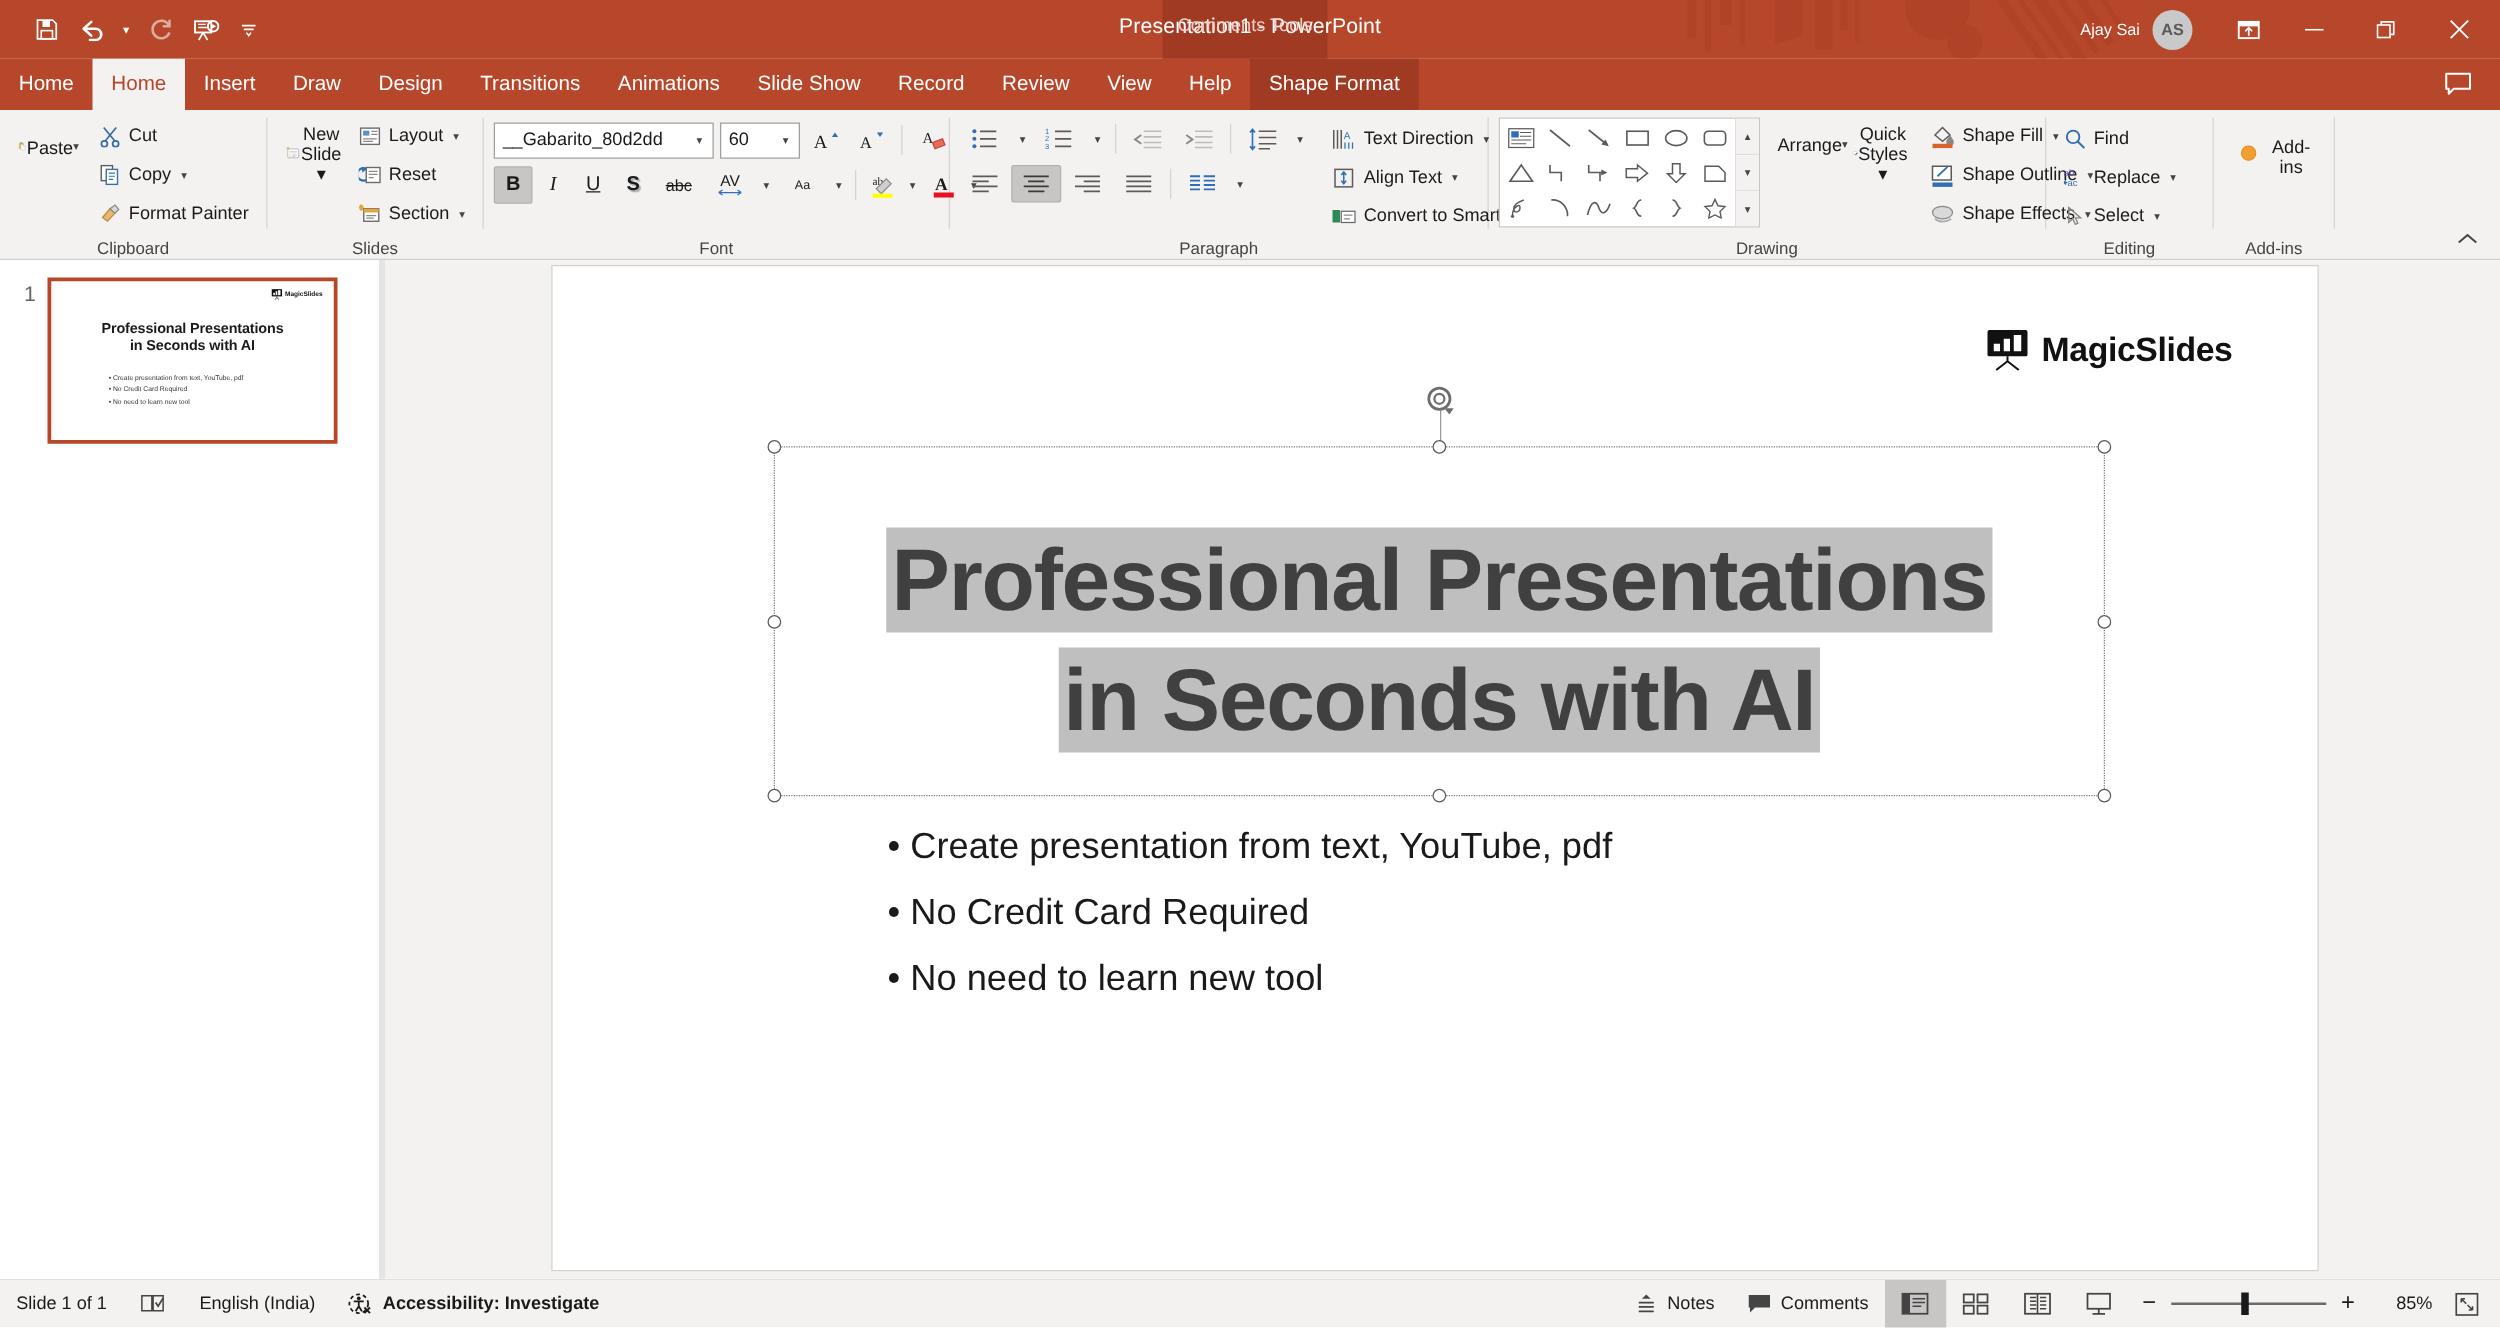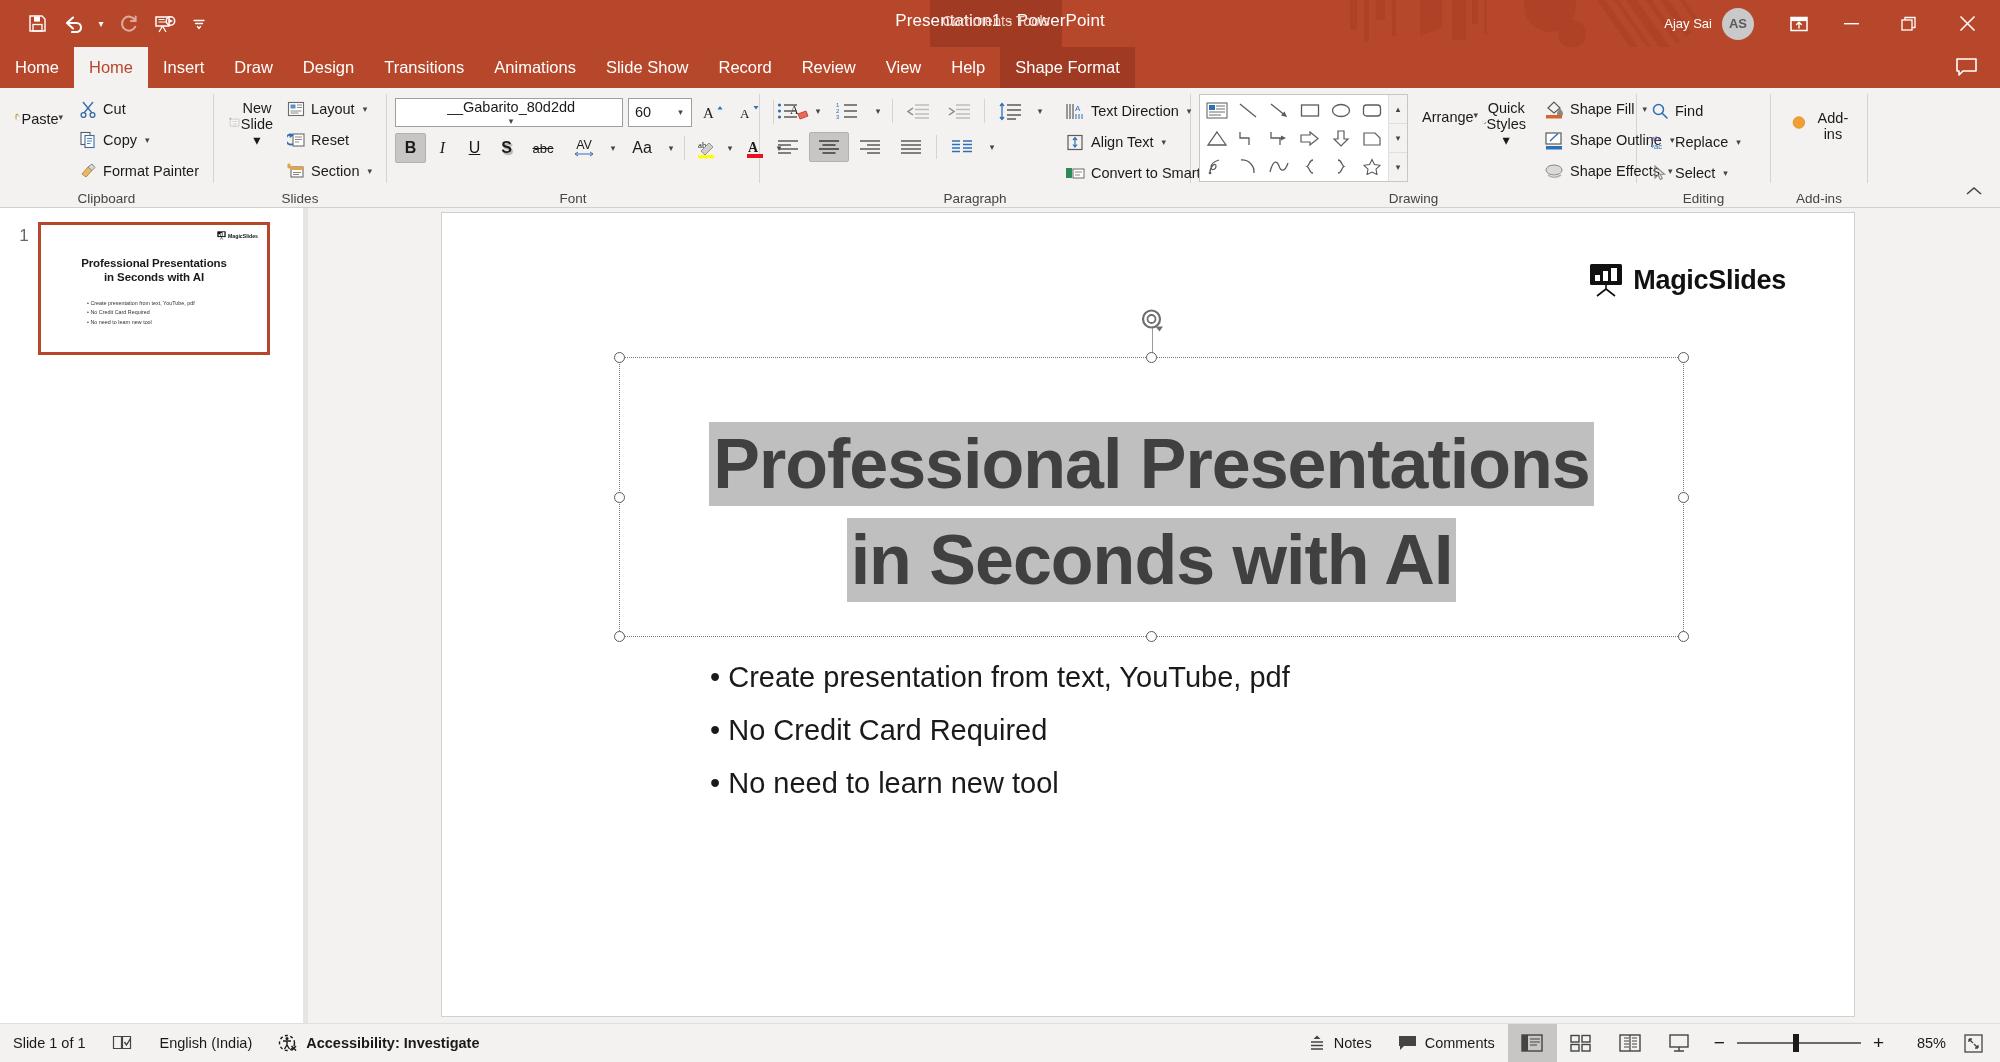--- a/index.html
+++ b/index.html
@@ -407,21 +407,21 @@
           </div>
         </div>
       </div>
       <div class="rgroup-label">Slides</div>
     </div>
     <div class="rgroup-sep"></div>
 
     <div class="rgroup" style="width:372px;">
       <div class="rgroup-body" style="flex-direction:column; padding-top:9px;">
         <div class="font-row1">
-          <div class="combo" style="width:228px;flex-direction:column;">
+          <div class="combo" style="width:176px;">
             <span class="val">__Gabarito_80d2dd</span>
             <span class="arrow">▾</span>
           </div>
           <div class="combo" style="width:64px;">
             <span class="val">60</span>
             <span class="arrow">▾</span>
           </div>
           <div class="fbtn">
             <svg width="22" height="20" viewBox="0 0 22 20">
                 <text x="1" y="16" font-family="Liberation Serif, serif" font-size="15" fill="#1a1a1a">A</text>
@@ -461,21 +461,21 @@
           <div class="fbtn wide">
             <span style="display:flex;flex-direction:column;align-items:center;">
               <span style="font-size:12.5px;line-height:12px;">AV</span>
               <svg width="22" height="6" viewBox="0 0 22 6">
                   <path d="M2 3 h18 M2 3 L5 1 M2 3 L5 5 M20 3 L17 1 M20 3 L17 5" stroke="#2f6fb5" stroke-width="1" fill="none"></path>
                 </svg>
             </span>
           </div>
           <div class="fbtn" style="width:16px;font-size:9px;color:#444;">▾</div>
           <div class="fbtn wide">
-              <span style="font-size:16px;">Aa</span>
+              <span style="font-size:10px;">Aa</span>
             </div>
           <div class="fbtn" style="width:16px;font-size:9px;color:#444;">▾</div>
           <div class="vsep"></div>
           <div class="fbtn">
             <svg width="22" height="22" viewBox="0 0 22 22">
                 <text x="3" y="11" font-family="Liberation Serif, serif" font-size="9" fill="#1a1a1a">ab</text>
                 <path d="M6 14 L14 6 L18 10 L10 18 z" fill="#cfcfcf" stroke="#8a8886" stroke-width=".9"></path>
                 <rect x="3" y="18" width="16" height="3.2" fill="#ffff00"></rect>
               </svg>
           </div>

